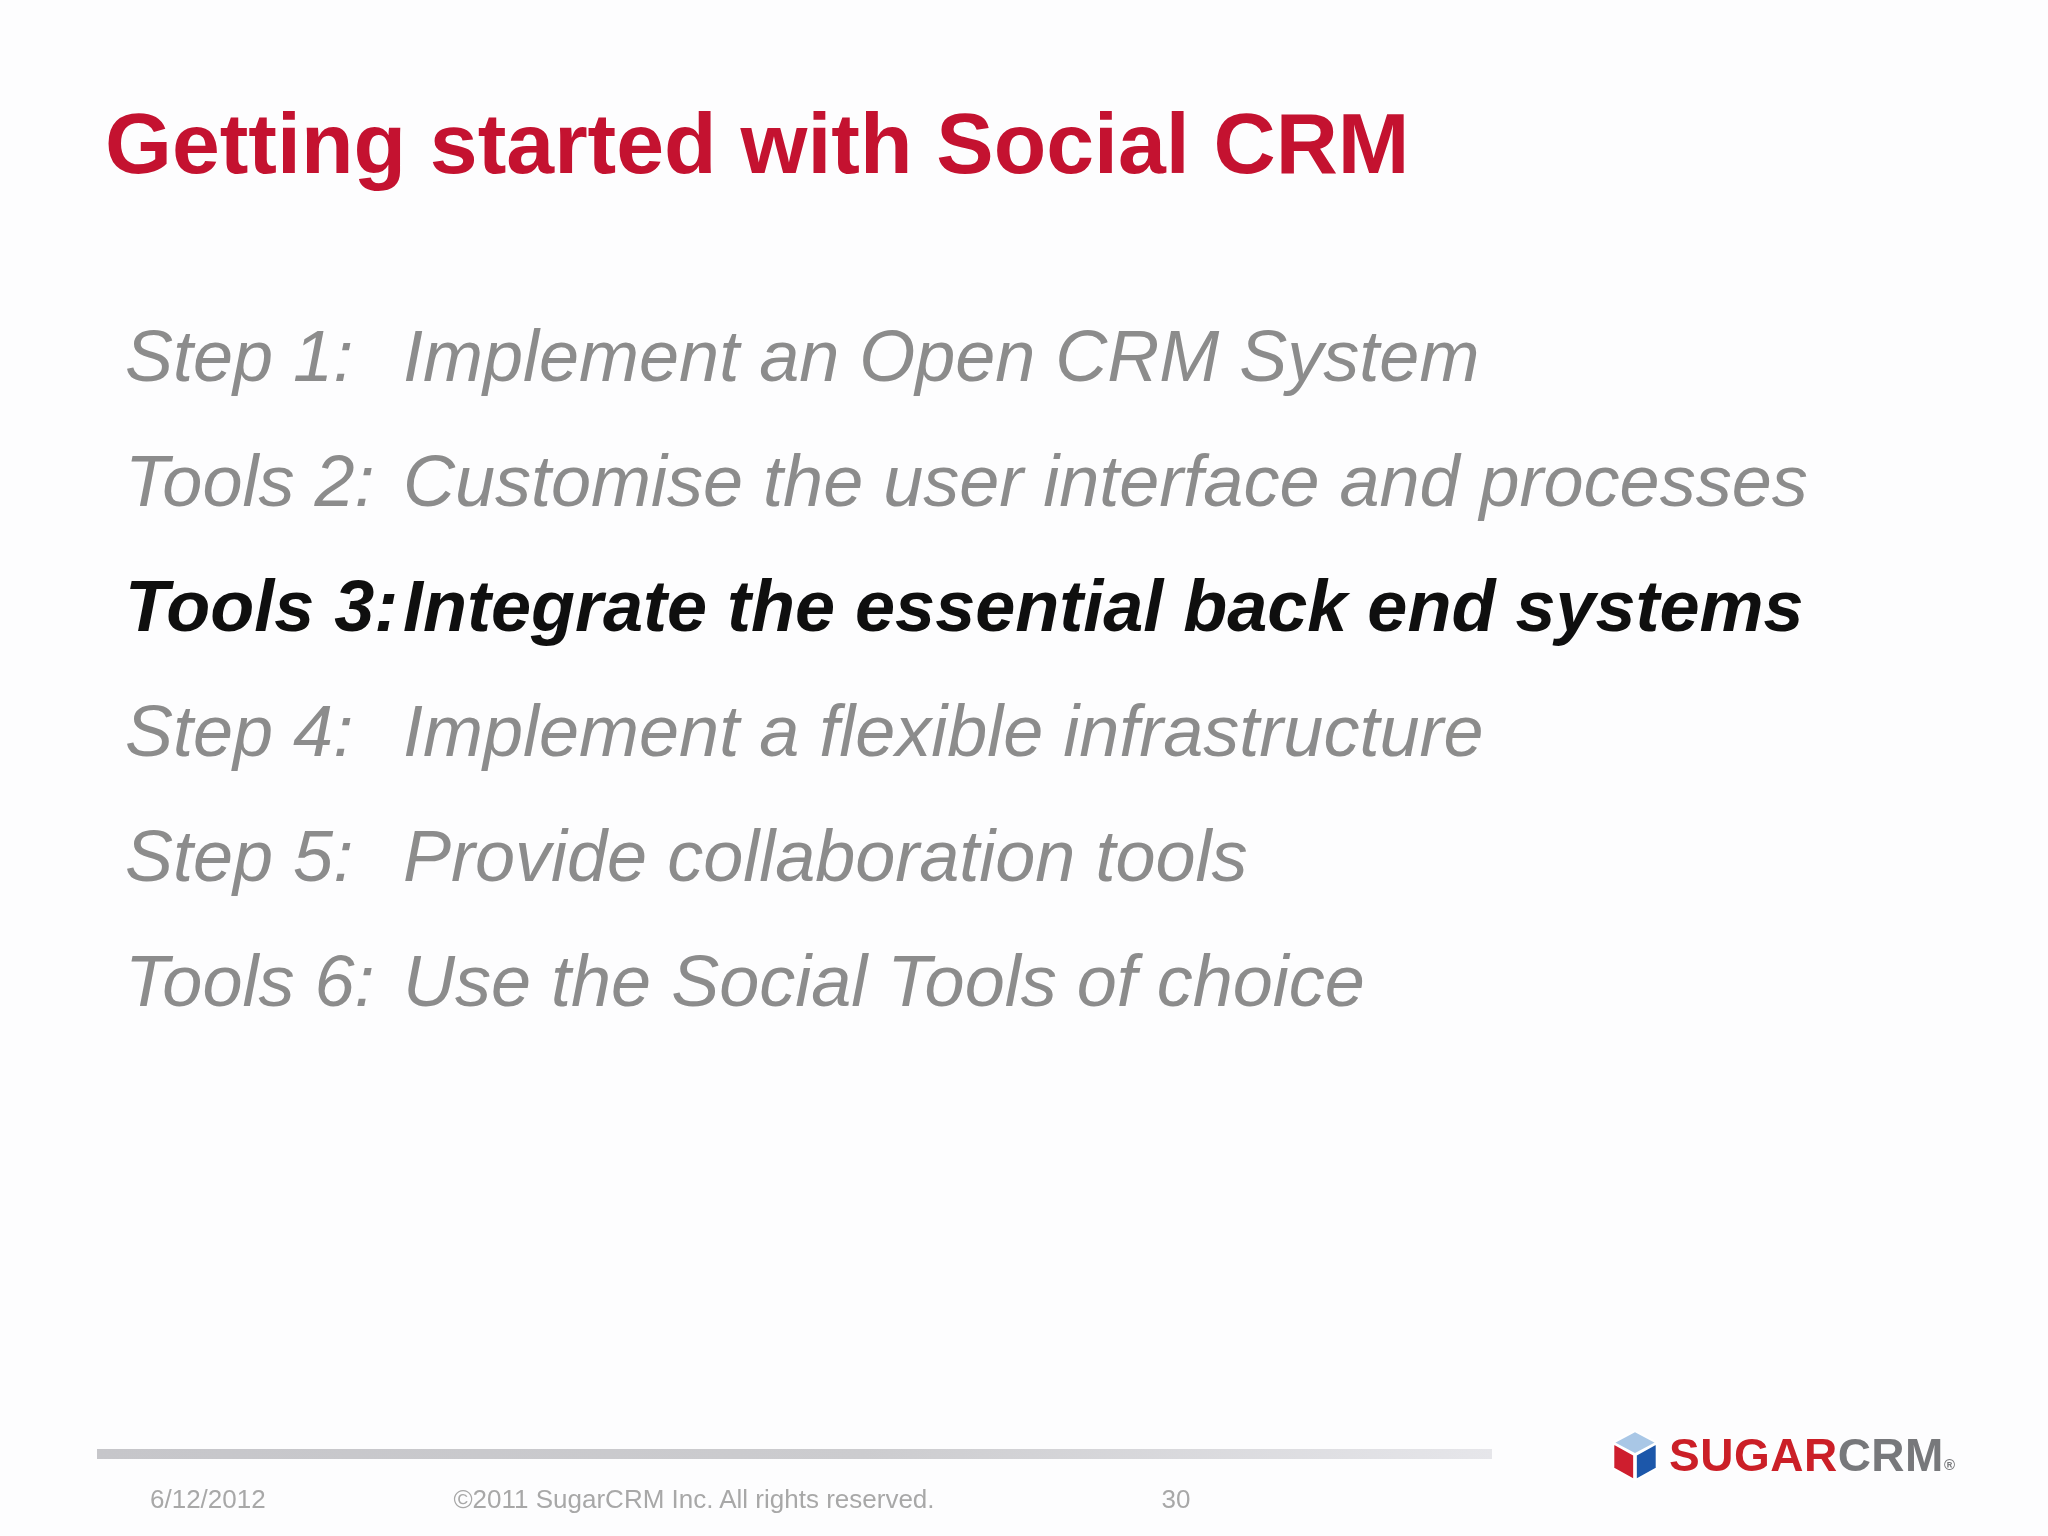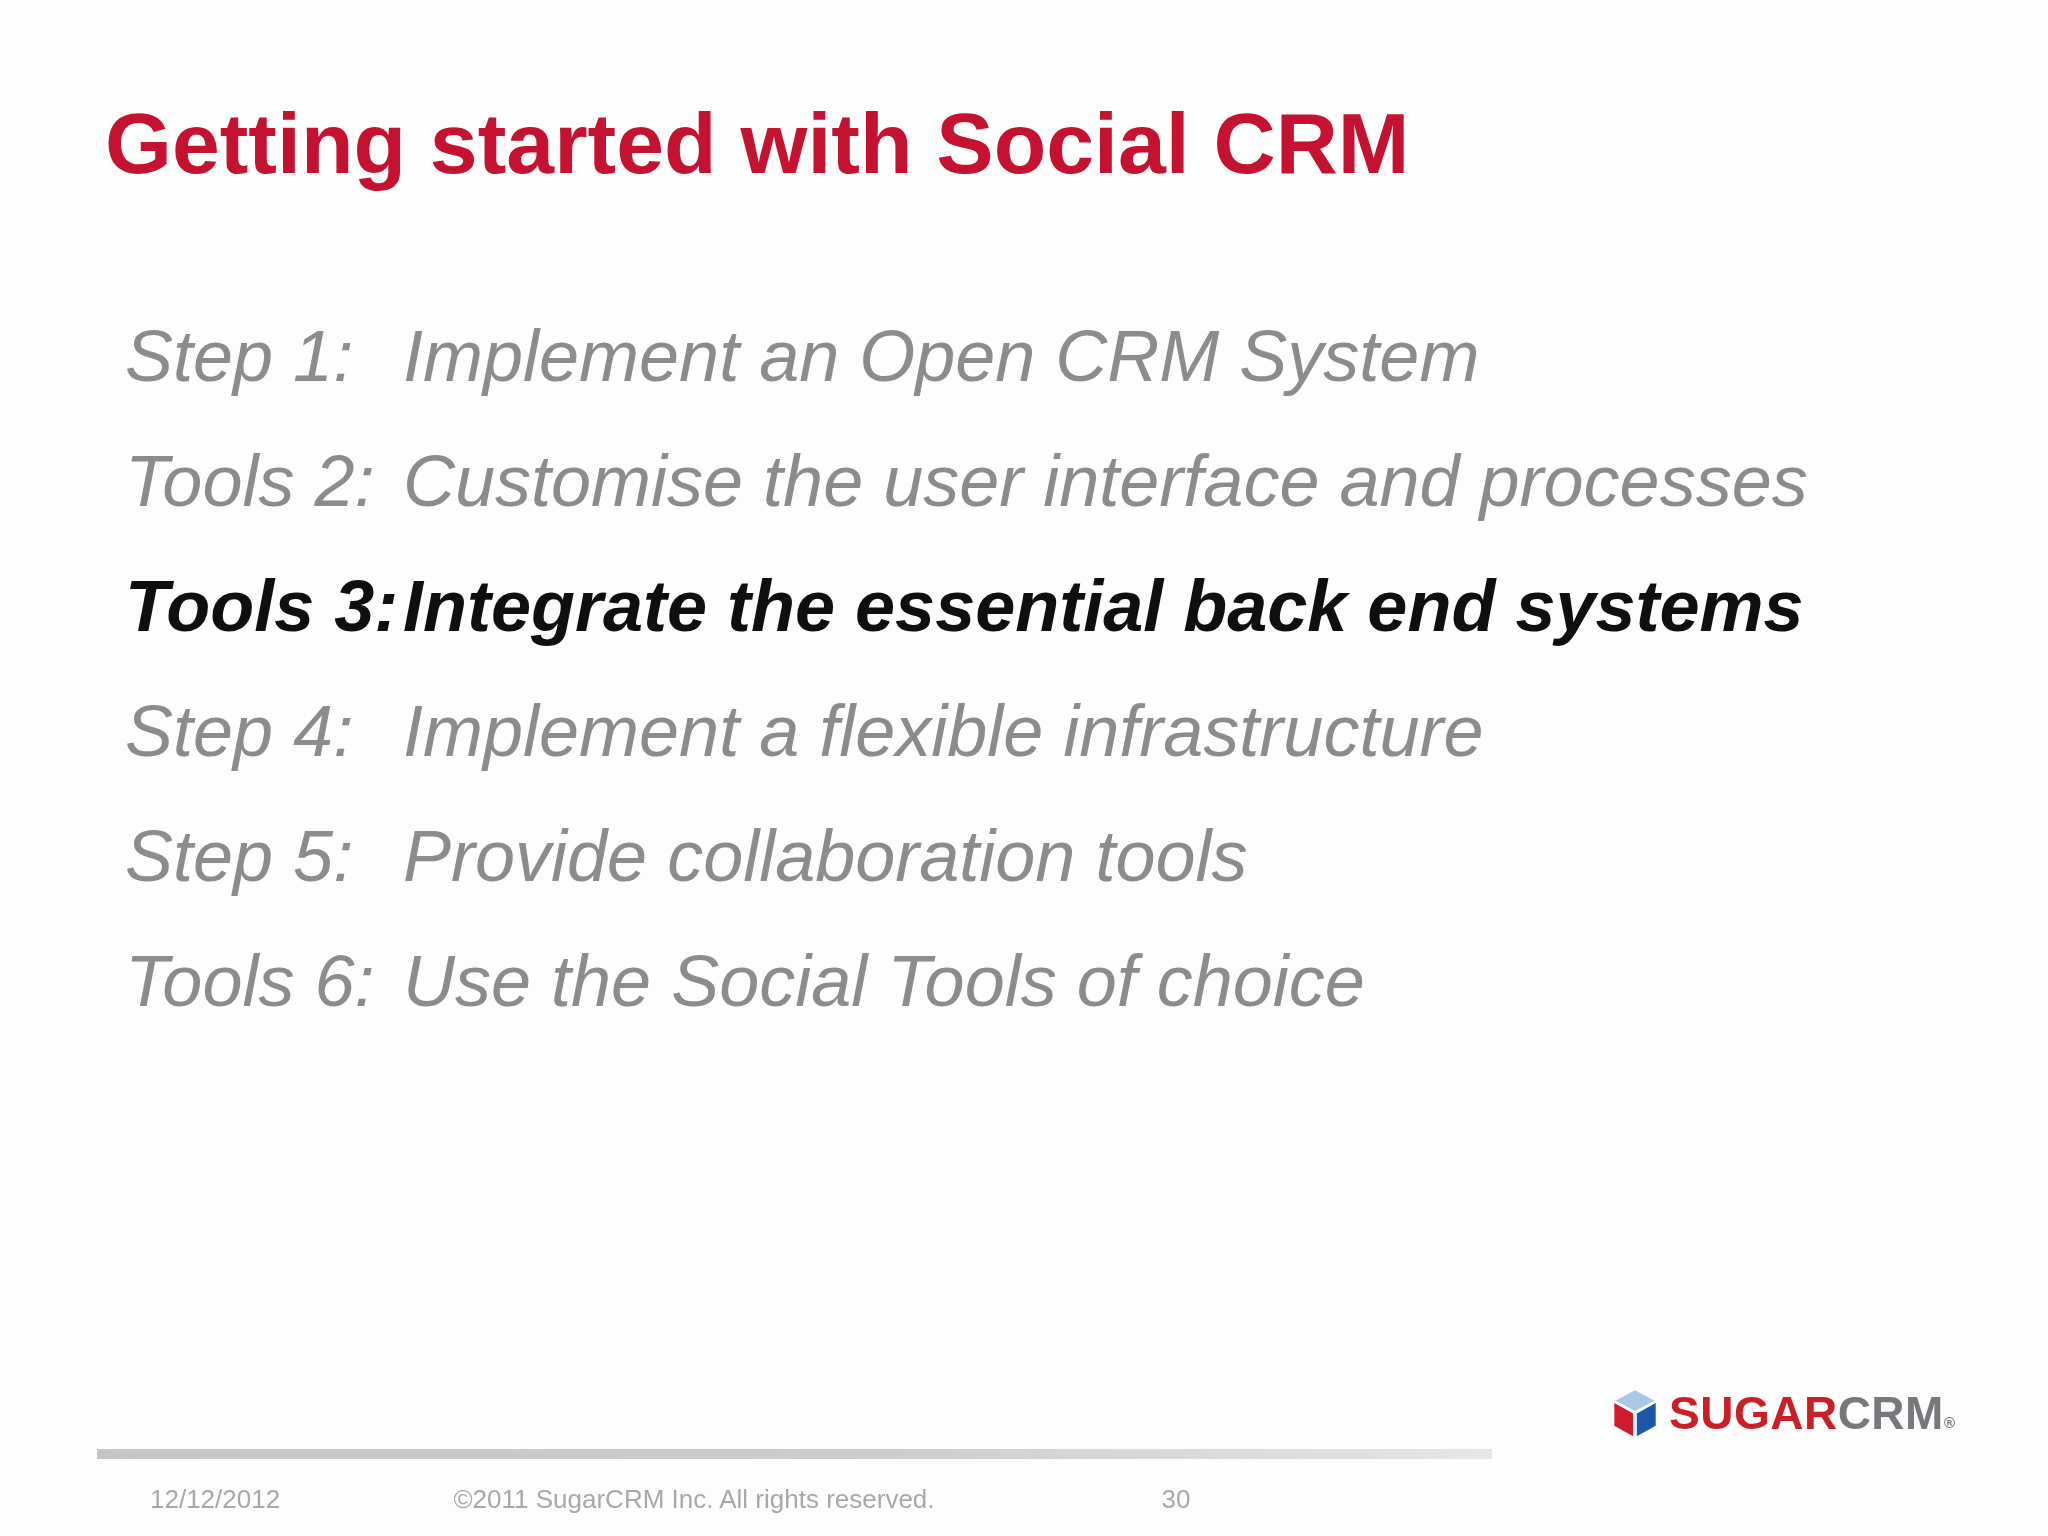--- a/index.html
+++ b/index.html
@@ -28,21 +28,21 @@
       var(--divider-gray,#c6c6ca) 0%, #cccccf 55%, #e6e6ea 100%);
   }
   .footer-date,.footer-copyright,.footer-page{
     position:absolute;top:1486px;font-size:26px;line-height:1;
     color:var(--footer-gray,#a8a8a8);white-space:nowrap;
   }
   .footer-date{left:150px;}
   .footer-copyright{left:694px;transform:translateX(-50%);}
   .footer-page{left:1176px;transform:translateX(-50%);}
   .logo{
-    position:absolute;left:1612px;top:1386px;height:54px;
+    position:absolute;left:1612px;top:1428px;height:54px;
     display:flex;align-items:center;gap:11px;
   }
   .logo svg{display:block;}
   .wordmark{
     font-size:46px;font-weight:bold;line-height:1;letter-spacing:0.5px;
     white-space:nowrap;
   }
   .w-red{color:var(--logo-red,#cb1f27);}
   .w-gray{color:var(--logo-gray,#77787b);}
   .w-reg{
@@ -64,21 +64,21 @@
       <div class="step-line" style="top: 320px;"><span class="step-label">Step 1:</span><span class="step-text">Implement an Open CRM System</span></div>
       <div class="step-line" style="top: 445px;"><span class="step-label">Tools 2:</span><span class="step-text">Customise the user interface and processes</span></div>
       <div class="step-line emphasized" style="top: 570px;"><span class="step-label">Tools 3:</span><span class="step-text">Integrate the essential back end systems</span></div>
       <div class="step-line" style="top: 695px;"><span class="step-label">Step 4:</span><span class="step-text">Implement a flexible infrastructure</span></div>
       <div class="step-line" style="top: 820px;"><span class="step-label">Step 5:</span><span class="step-text">Provide collaboration tools</span></div>
       <div class="step-line" style="top: 945px;"><span class="step-label">Tools 6:</span><span class="step-text">Use the Social Tools of choice</span></div>
     </div>
 
   <div class="divider"></div>
 
-  <div class="footer-date">12/12/2012</div>
+  <div class="footer-date">6/12/2012</div>
   <div class="footer-copyright">©2011 SugarCRM Inc. All rights reserved.</div>
   <div class="footer-page">30</div>
 
   <div class="logo">
     <svg width="46" height="51" viewBox="0 0 100 110" aria-hidden="true">
       <polygon class="cube-top" points="50,2 97,27 50,52 3,27" stroke="#ffffff" stroke-width="4"></polygon>
       <polygon class="cube-left" points="3,29 48,54 48,108 3,83" stroke="#ffffff" stroke-width="4"></polygon>
       <polygon class="cube-right" points="52,54 97,29 97,83 52,108" stroke="#ffffff" stroke-width="4"></polygon>
     </svg>
     <span class="wordmark"><span class="w-red">SUGAR</span><span class="w-gray">CRM</span><span class="w-reg">®</span></span>

